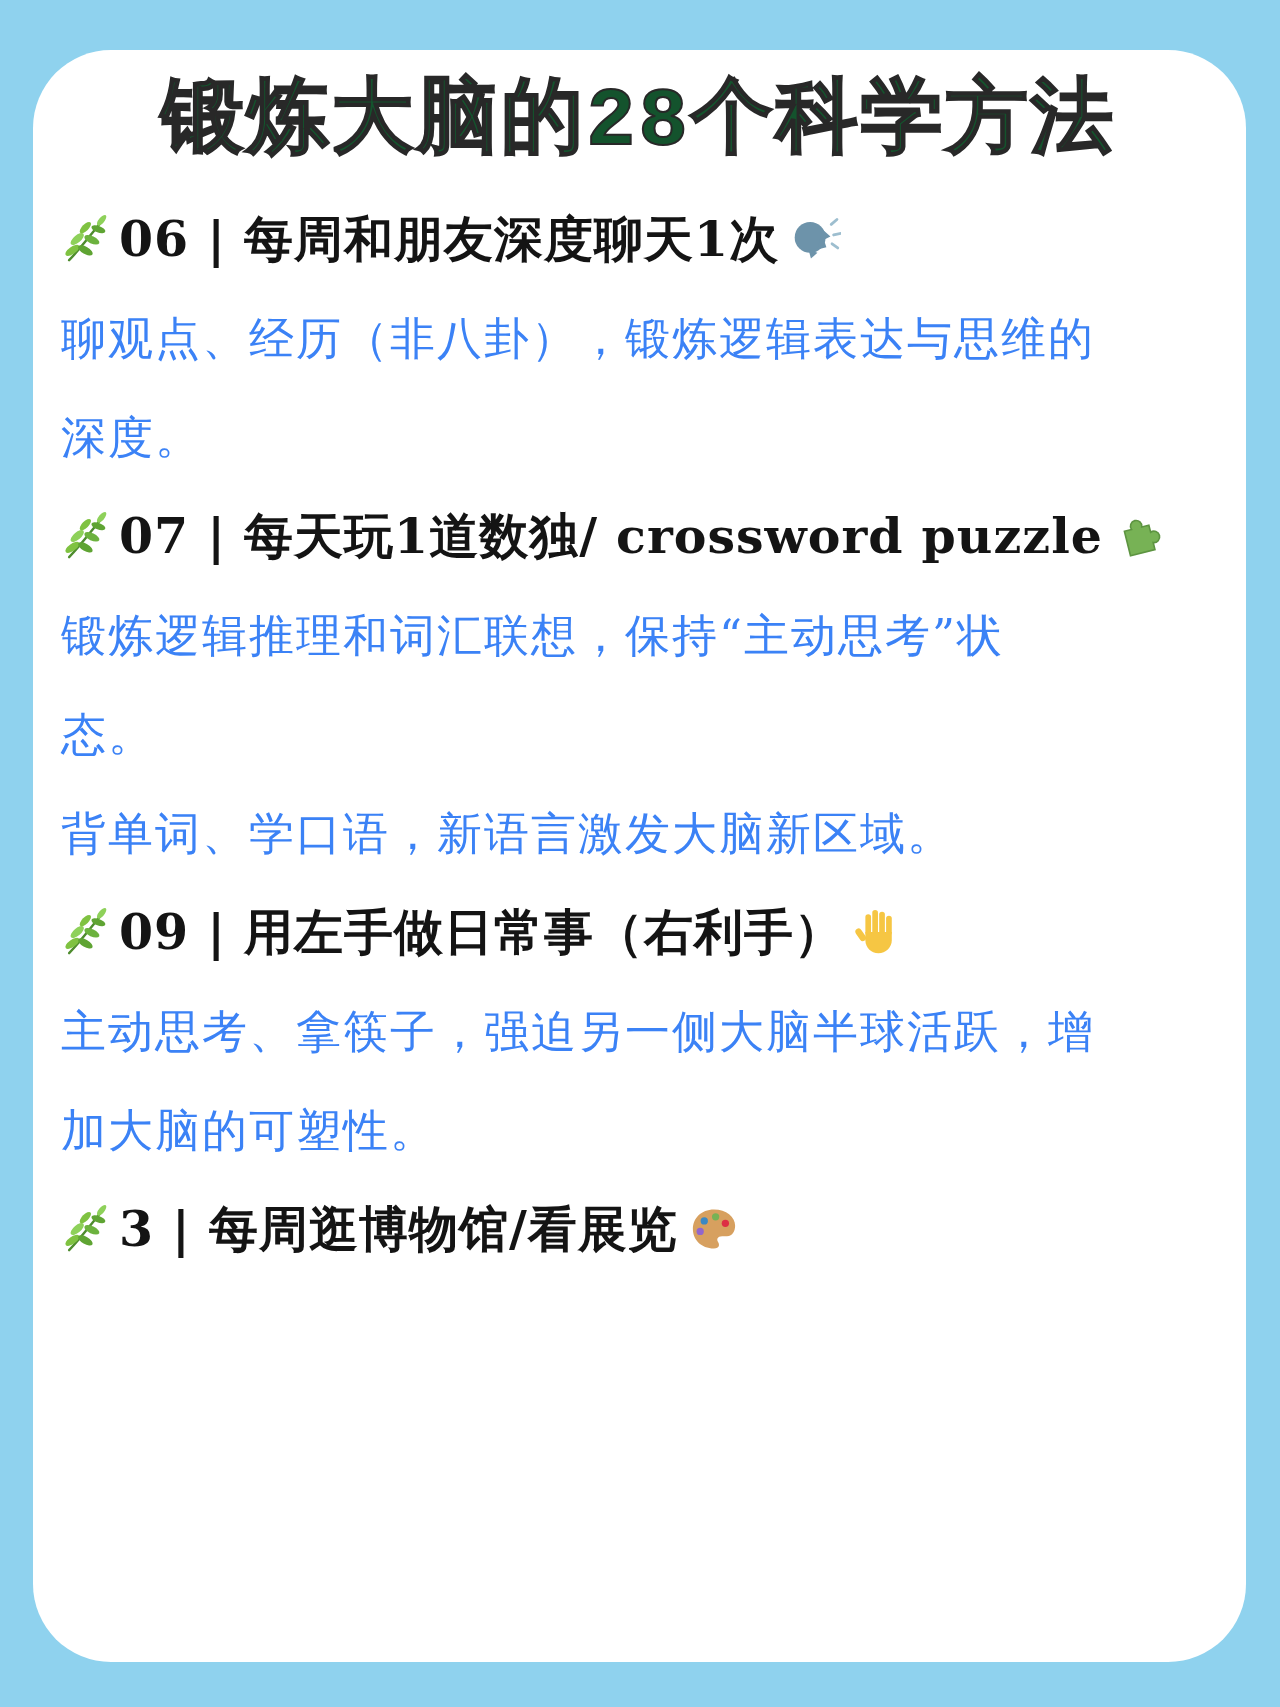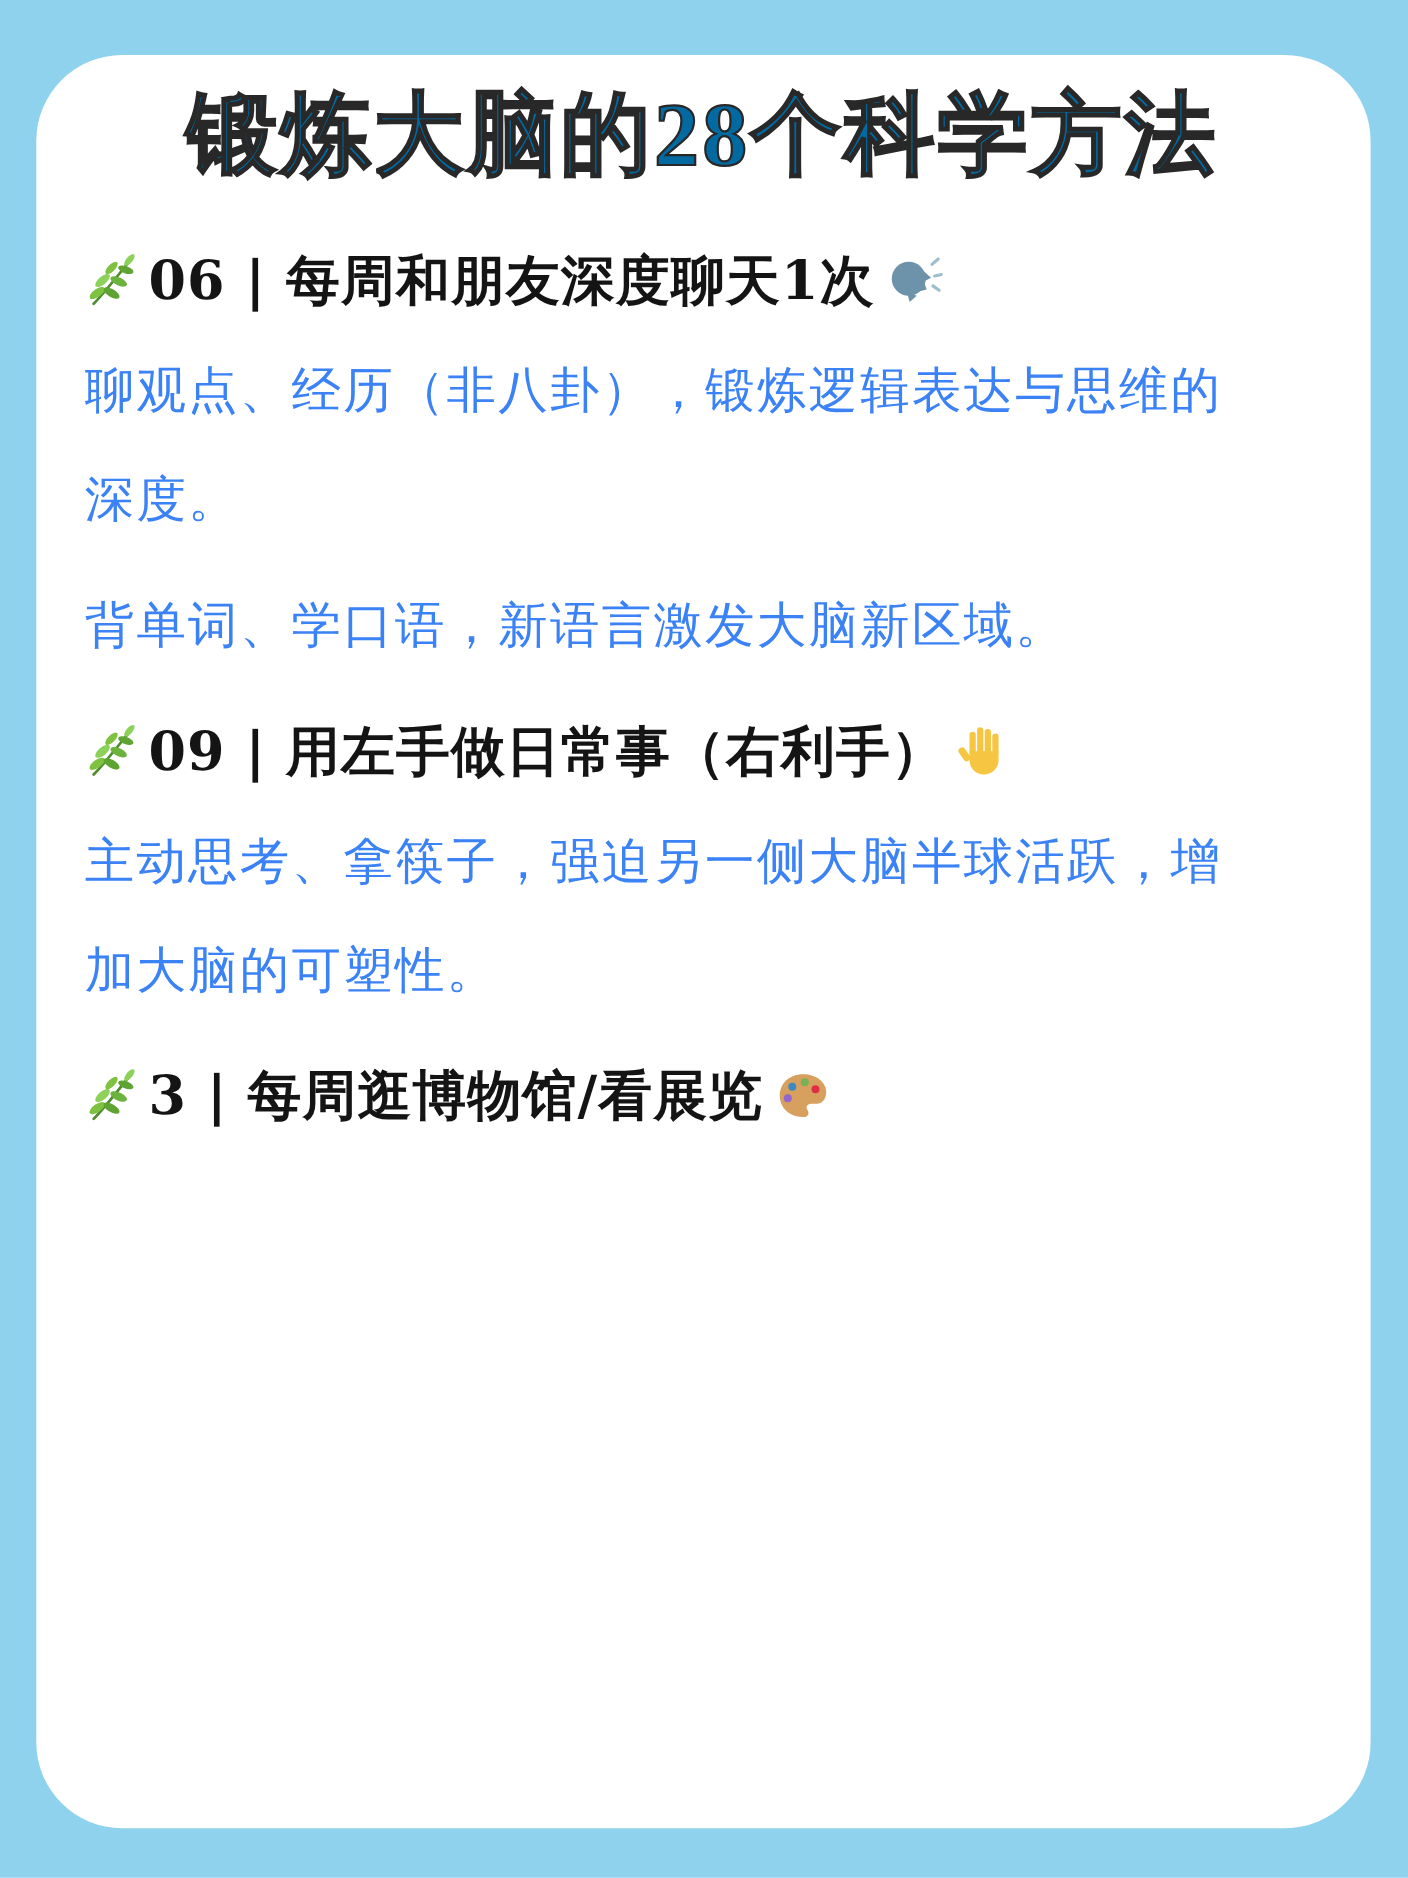--- a/index.html
+++ b/index.html
@@ -15,31 +15,31 @@
     left: 33px; top: 50px;
     width: 1213px; height: 1612px;
     background: #ffffff;
     border-radius: 78px;
     box-sizing: border-box;
     padding: 6px 30px 0 28px;
     overflow: hidden;
   }
   .title {
     margin: 0;
-    font-family: Liberation Serif, serif;
+    font-family: Liberation Mono, monospace;
     font-weight: 900;
     font-size: 82px;
     line-height: 134px;
     text-align: center;
-    color: #0369a1;
+    color: #14532d;
     letter-spacing: 3px;
     -webkit-text-stroke: 2px #282828;
     white-space: nowrap;
   }
-  .item { margin: 16px; }
+  .item { margin: 0; }
   .heading {
     margin: 0;
     font-size: 49px;
     line-height: 99px;
     font-weight: 700;
     color: #141414;
     letter-spacing: 1px;
     white-space: nowrap;
   }
   .heading .num { margin-left: 6px; }
@@ -121,20 +121,29 @@
   <section class="item">
     <h2 class="heading"><svg class="icon lead">
           <use href="#sym-herb"></use>
         </svg><span class="num">06</span><span class="sep">|</span><span class="htext">每周和朋友深度聊天1次</span><svg class="icon trail">
           <use href="#sym-head"></use>
         </svg></h2>
     <p class="body">聊观点、经历（非八卦），锻炼逻辑表达与思维的
 深度。</p>
   </section>
 
+  <section class="item">
+    <h2 class="heading"><svg class="icon lead">
+          <use href="#sym-herb"></use>
+        </svg><span class="num">07</span><span class="sep">|</span><span class="htext">每天玩1道数独/ crossword puzzle</span><svg class="icon trail">
+          <use href="#sym-puzzle"></use>
+        </svg></h2>
+    <p class="body">锻炼逻辑推理和词汇联想，保持“主动思考”状
+态。</p>
+  </section>
 
   <section class="item">
     <p class="body">背单词、学口语，新语言激发大脑新区域。</p>
   </section>
 
   <section class="item">
     <h2 class="heading"><svg class="icon lead">
           <use href="#sym-herb"></use>
         </svg><span class="num">09</span><span class="sep">|</span><span class="htext">用左手做日常事（右利手）</span><svg class="icon trail">
           <use href="#sym-hand"></use>

